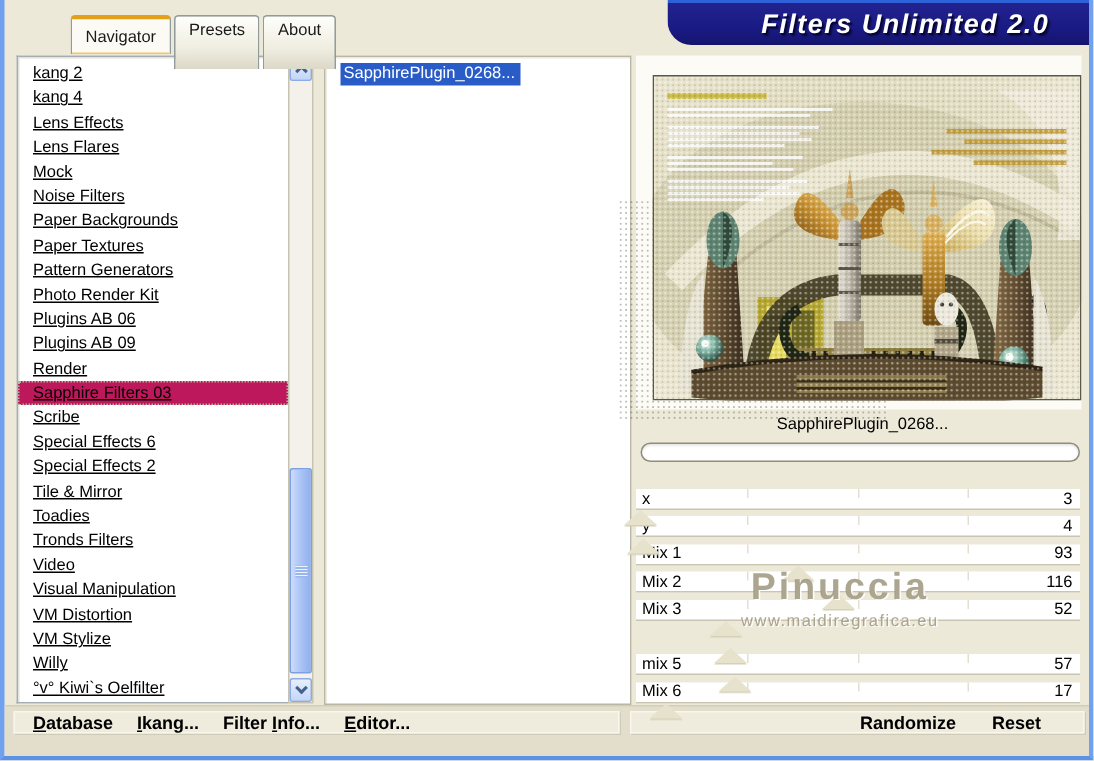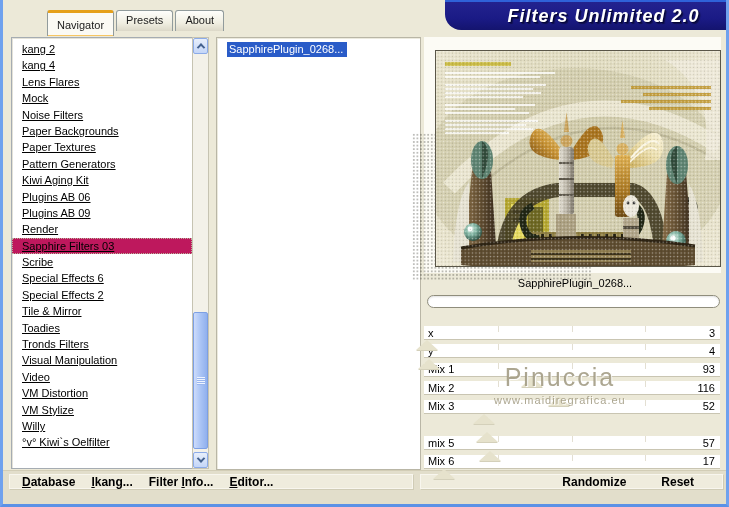--- a/index.html
+++ b/index.html
@@ -33,21 +33,21 @@
     color: #fff; letter-spacing: 1px; padding-left: 36px;
     text-shadow: 1px 1px 0 #05053a, 2px 2px 1px rgba(0,0,0,.4);
   }
   
   .tabs { position: absolute; top: 10px; left: 8px; display: flex; align-items: flex-start; height: 27px; z-index: 3; margin-left: 36px; }
   .tab {
     position: relative;
     border: 1px solid #919b9c; border-bottom: none;
     border-radius: 3px 3px 0 0;
     background: linear-gradient(180deg, #fefefb 0%, #f0eee1 60%, #dcd8c8 100%);
-    padding: 3px 9px 3px 9px; height: 21px;
+    padding: 3px 9px 3px 9px; height: 36px;
     margin-right: 2px; cursor: default;
     color: #1a1a1a;
   }
   .tab.active {
     background: #fbfaf4;
     height: 26px; padding-top: 6px;
     border-top: 3px solid #e5a01a;
     box-shadow: 0 -1px 0 #f7c663 inset;
     z-index: 4;
   }
@@ -137,40 +137,40 @@
     border-bottom: 10px solid #e6e2cc;
     transform: translateX(-50%);
     filter: drop-shadow(0 1px 0 #d4d0ba);
   }
   .watermark {
     position: absolute; top: 326px; left: 0; width: 100%;
     text-align: center; transform: translateX(-5%);
     z-index: 3; pointer-events: none;
   }
   .watermark .wm1 {
-    font-size: 25px; font-weight: normal; letter-spacing: 2px;
-    color: rgba(158,150,126,.85); text-shadow: 1px 1px 0 rgba(255,255,255,.9);
+    font-size: 25px; font-weight: bold; letter-spacing: 2px;
+    color: rgba(158,150,126,.85); text-shadow: 1px 1px 0 rgba(255,255,255,.9); margin-top: 14px;
   }
   .watermark .wm2 {
     margin-top: 2px; font-size: 11px; letter-spacing: 1px;
     color: rgba(163,156,132,.9); text-shadow: 1px 1px 0 rgba(255,255,255,.9);
   }
   
   .bottom-bar {
     position: absolute; left: 0; right: 0; top: 470px; height: 34px;
     background: #e2decb; border-top: 1px solid #d2cdb6;
   }
   .strip {
     position: absolute; top: 3px; height: 15px;
     background: #efecdd; border: 1px solid #f8f6ee;
     box-shadow: 1px 1px 0 #d0ccb6;
     display: flex; align-items: center;
   }
   .strip.left { left: 6px; width: 404px; padding-left: 12px; gap: 16px; }
-  .strip.right { left: 417px; right: 3px; justify-content: flex-end; gap: 35px; padding-right: 28px; }
+  .strip.right { left: 417px; right: 3px; justify-content: flex-end; gap: 24px; padding-right: 28px; }
   .tool-btn { font-weight: bold; font-size: 12px; cursor: default; white-space: nowrap; }
   .tool-btn .key { text-decoration: underline; }
 </style>
 </head>
 <body>
 
 <div class="window">
 
   <div class="title-band">
     <span class="title">Filters Unlimited 2.0</span>
@@ -178,39 +178,40 @@
 
   <div class="tabs">
     <div class="tab active">Navigator</div>
     <div class="tab">Presets</div>
     <div class="tab">About</div>
   </div>
 
   <ul class="group-list">
     <li>kang 2</li>
     <li>kang 4</li>
+    <li>Lens Effects</li>
     <li>Lens Flares</li>
     <li>Mock</li>
     <li>Noise Filters</li>
     <li>Paper Backgrounds</li>
     <li>Paper Textures</li>
     <li>Pattern Generators</li>
-    <li>Kiwi Aging Kit</li>
+    <li>Photo Render Kit</li>
     <li>Plugins AB 06</li>
     <li>Plugins AB 09</li>
     <li>Render</li>
     <li class="hl">Sapphire Filters 03</li>
     <li>Scribe</li>
     <li>Special Effects 6</li>
     <li>Special Effects 2</li>
     <li>Tile &amp; Mirror</li>
     <li>Toadies</li>
     <li>Tronds Filters</li>
+    <li>Video</li>
     <li>Visual Manipulation</li>
-    <li>Video</li>
     <li>VM Distortion</li>
     <li>VM Stylize</li>
     <li>Willy</li>
     <li>°v° Kiwi`s Oelfilter</li>
   </ul>
 
   <div class="scrollbar">
     <div class="sb-btn up">
         <span class="chev"></span>
       </div>

